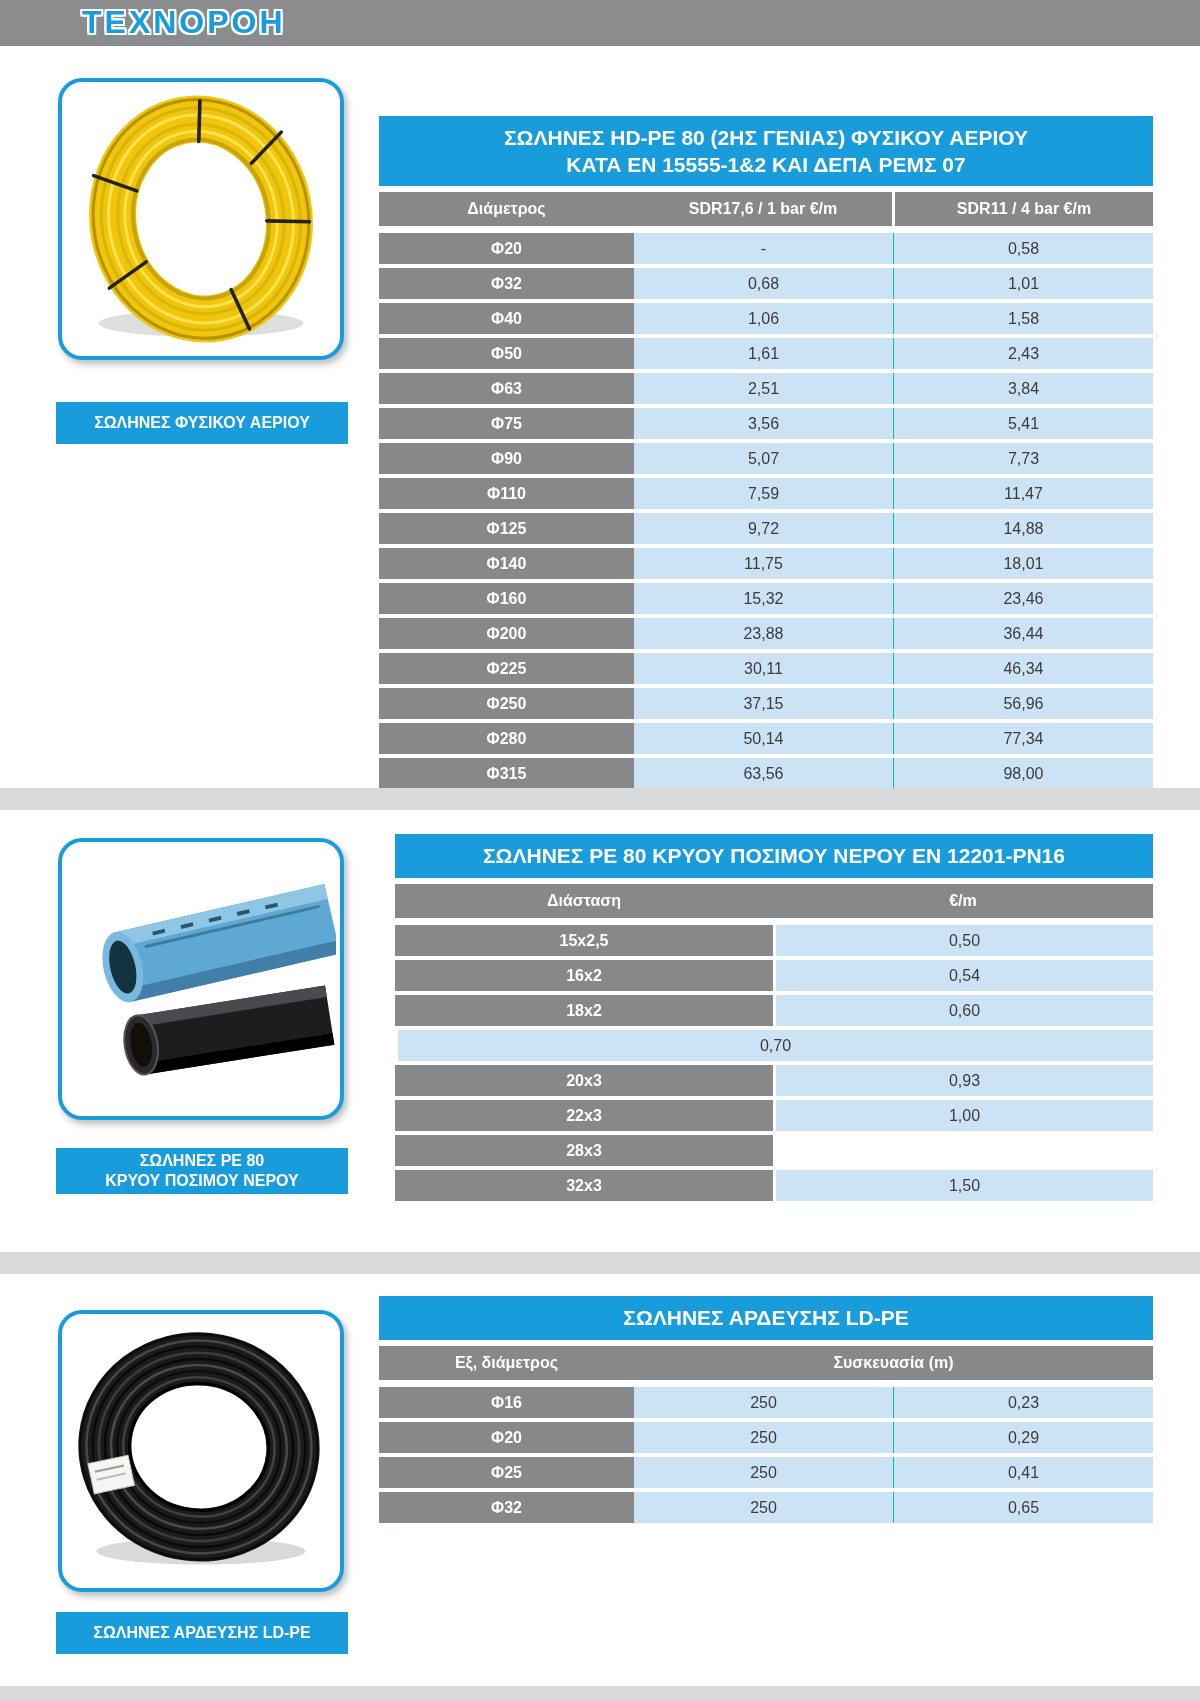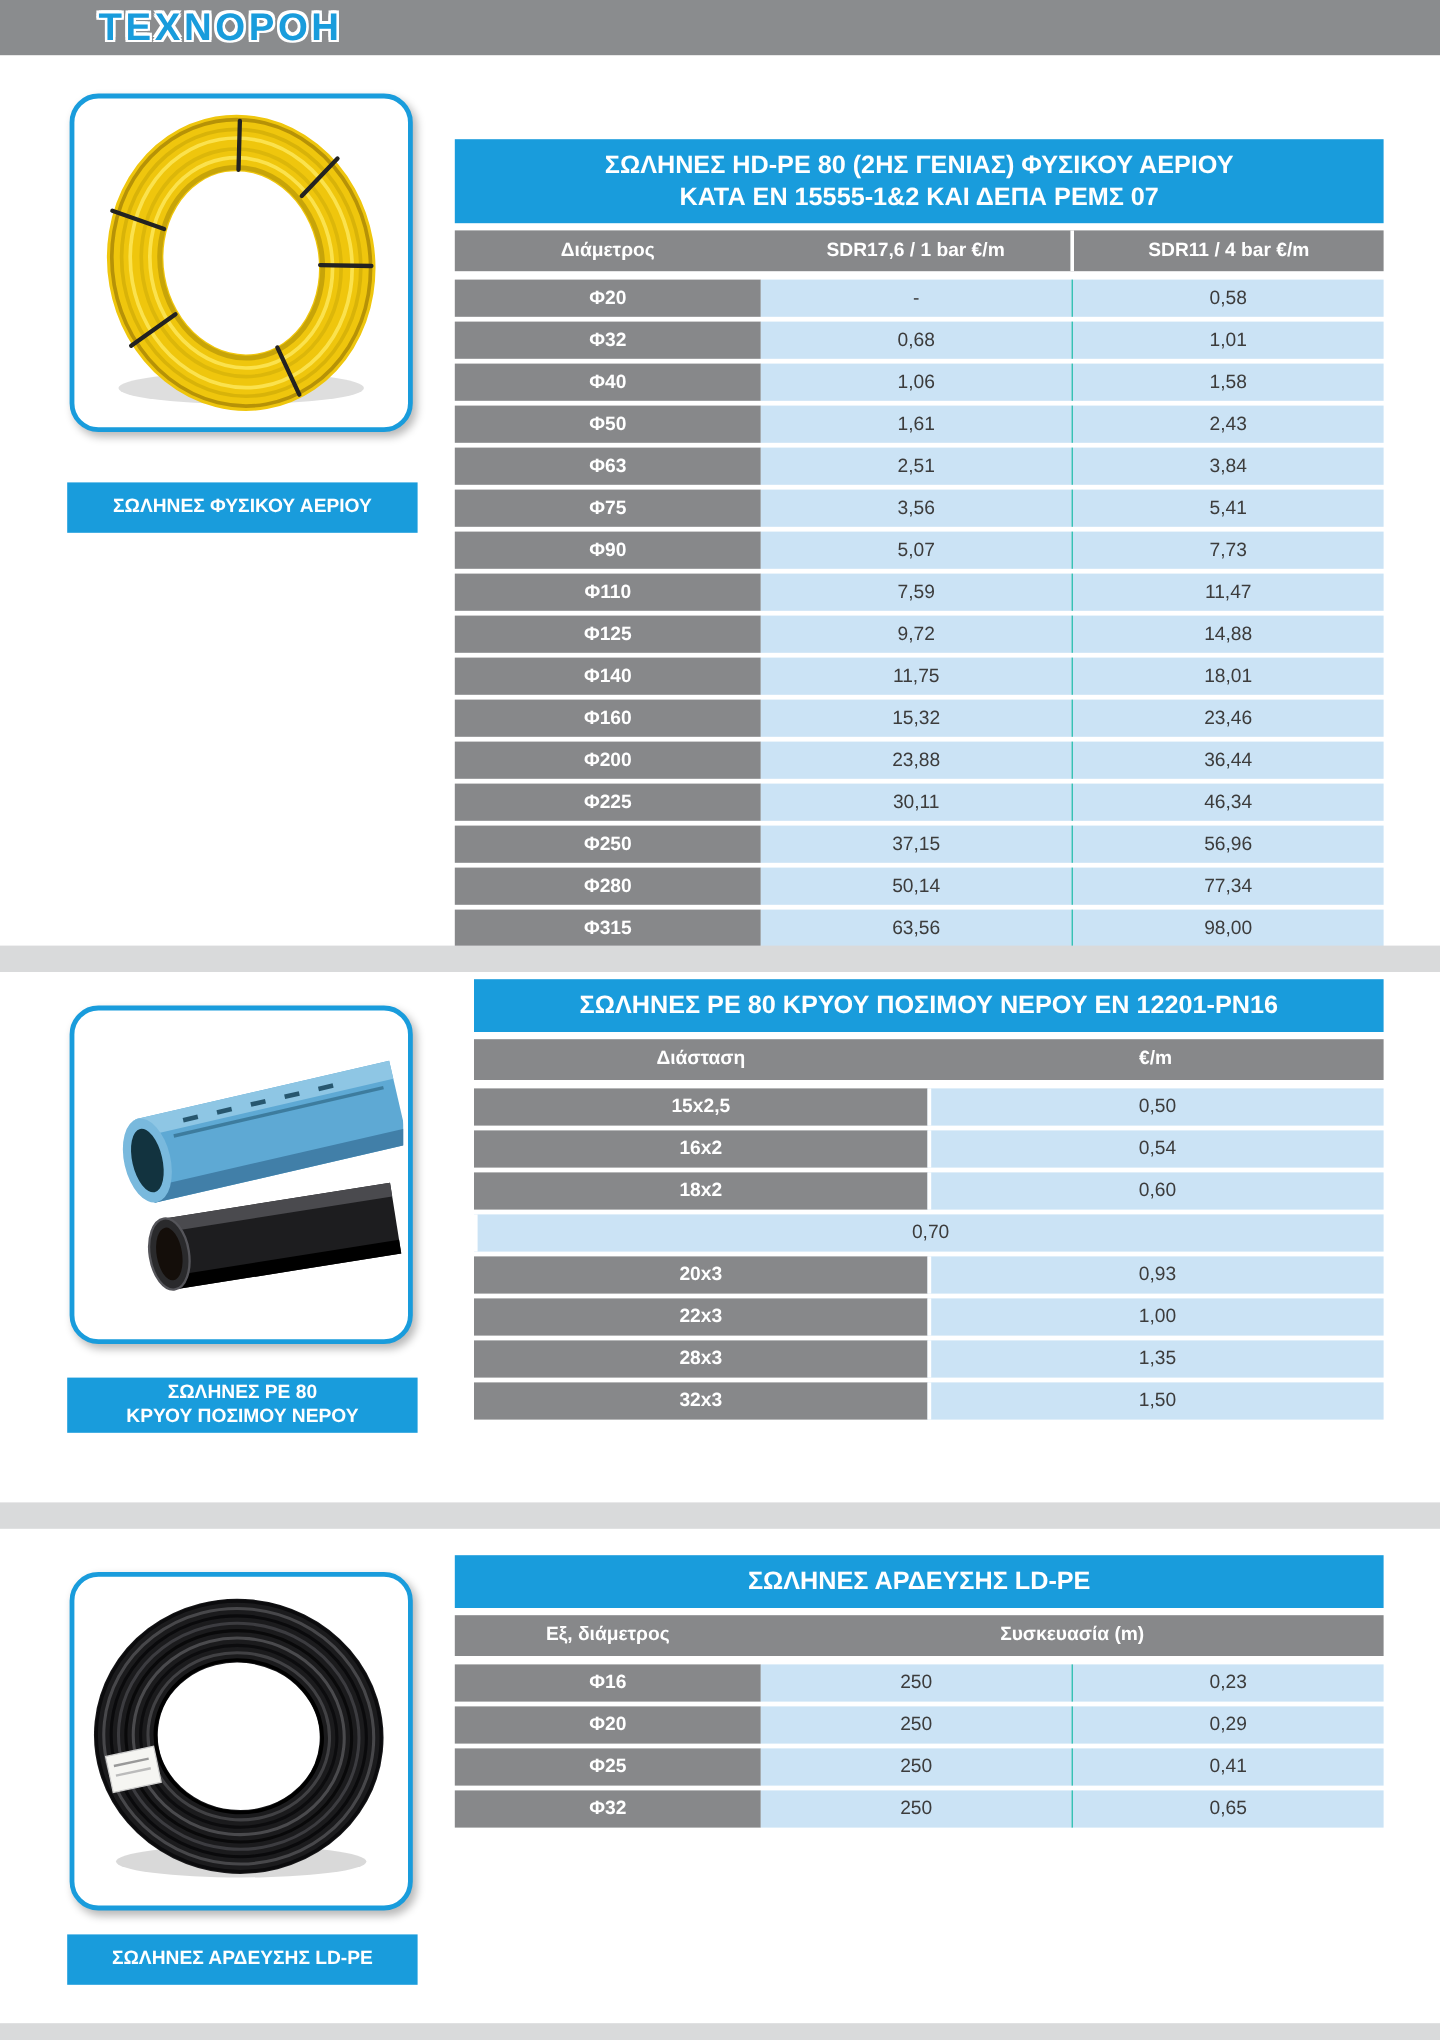--- a/index.html
+++ b/index.html
@@ -205,21 +205,21 @@
         <ellipse cx="77" cy="177" rx="17" ry="31" fill="none" stroke="#55555a" stroke-width="2"></ellipse>
         <ellipse cx="77" cy="177" rx="11" ry="23" fill="#140e0a"></ellipse>
       </g>
     </svg>
   </div>
   <div class="caption" style="top:1148px; height:46px;">
     <span>ΣΩΛΗΝΕΣ PE 80</span>
     <span>ΚΡΥΟΥ ΠΟΣΙΜΟΥ ΝΕΡΟΥ</span>
   </div>
 
-  <div class="ptable t2" style="top:816px;padding-left:16px;">
+  <div class="ptable t2" style="top:834px;padding-left:16px;">
     <div class="ttitle one">ΣΩΛΗΝΕΣ PE 80 ΚΡΥΟΥ ΠΟΣΙΜΟΥ ΝΕΡΟΥ EN 12201-PN16</div>
     <div class="thead">
       <div class="h0">Διάσταση</div>
       <div class="h1">€/m</div>
     </div>
     <div class="rows">
         <div class="trow">
           <div class="cell c0">15x2,5</div>
           <div class="cell cv">0,50</div>
         </div>
@@ -237,21 +237,20 @@
         <div class="trow">
           <div class="cell c0">20x3</div>
           <div class="cell cv">0,93</div>
         </div>
         <div class="trow">
           <div class="cell c0">22x3</div>
           <div class="cell cv">1,00</div>
         </div>
         <div class="trow">
           <div class="cell c0">28x3</div>
-          <div class="cell cv">1,35</div>
         </div>
         <div class="trow">
           <div class="cell c0">32x3</div>
           <div class="cell cv">1,50</div>
         </div>
       </div>
   </div>
 
   <div class="divider" style="top:1252px;"></div>
 

